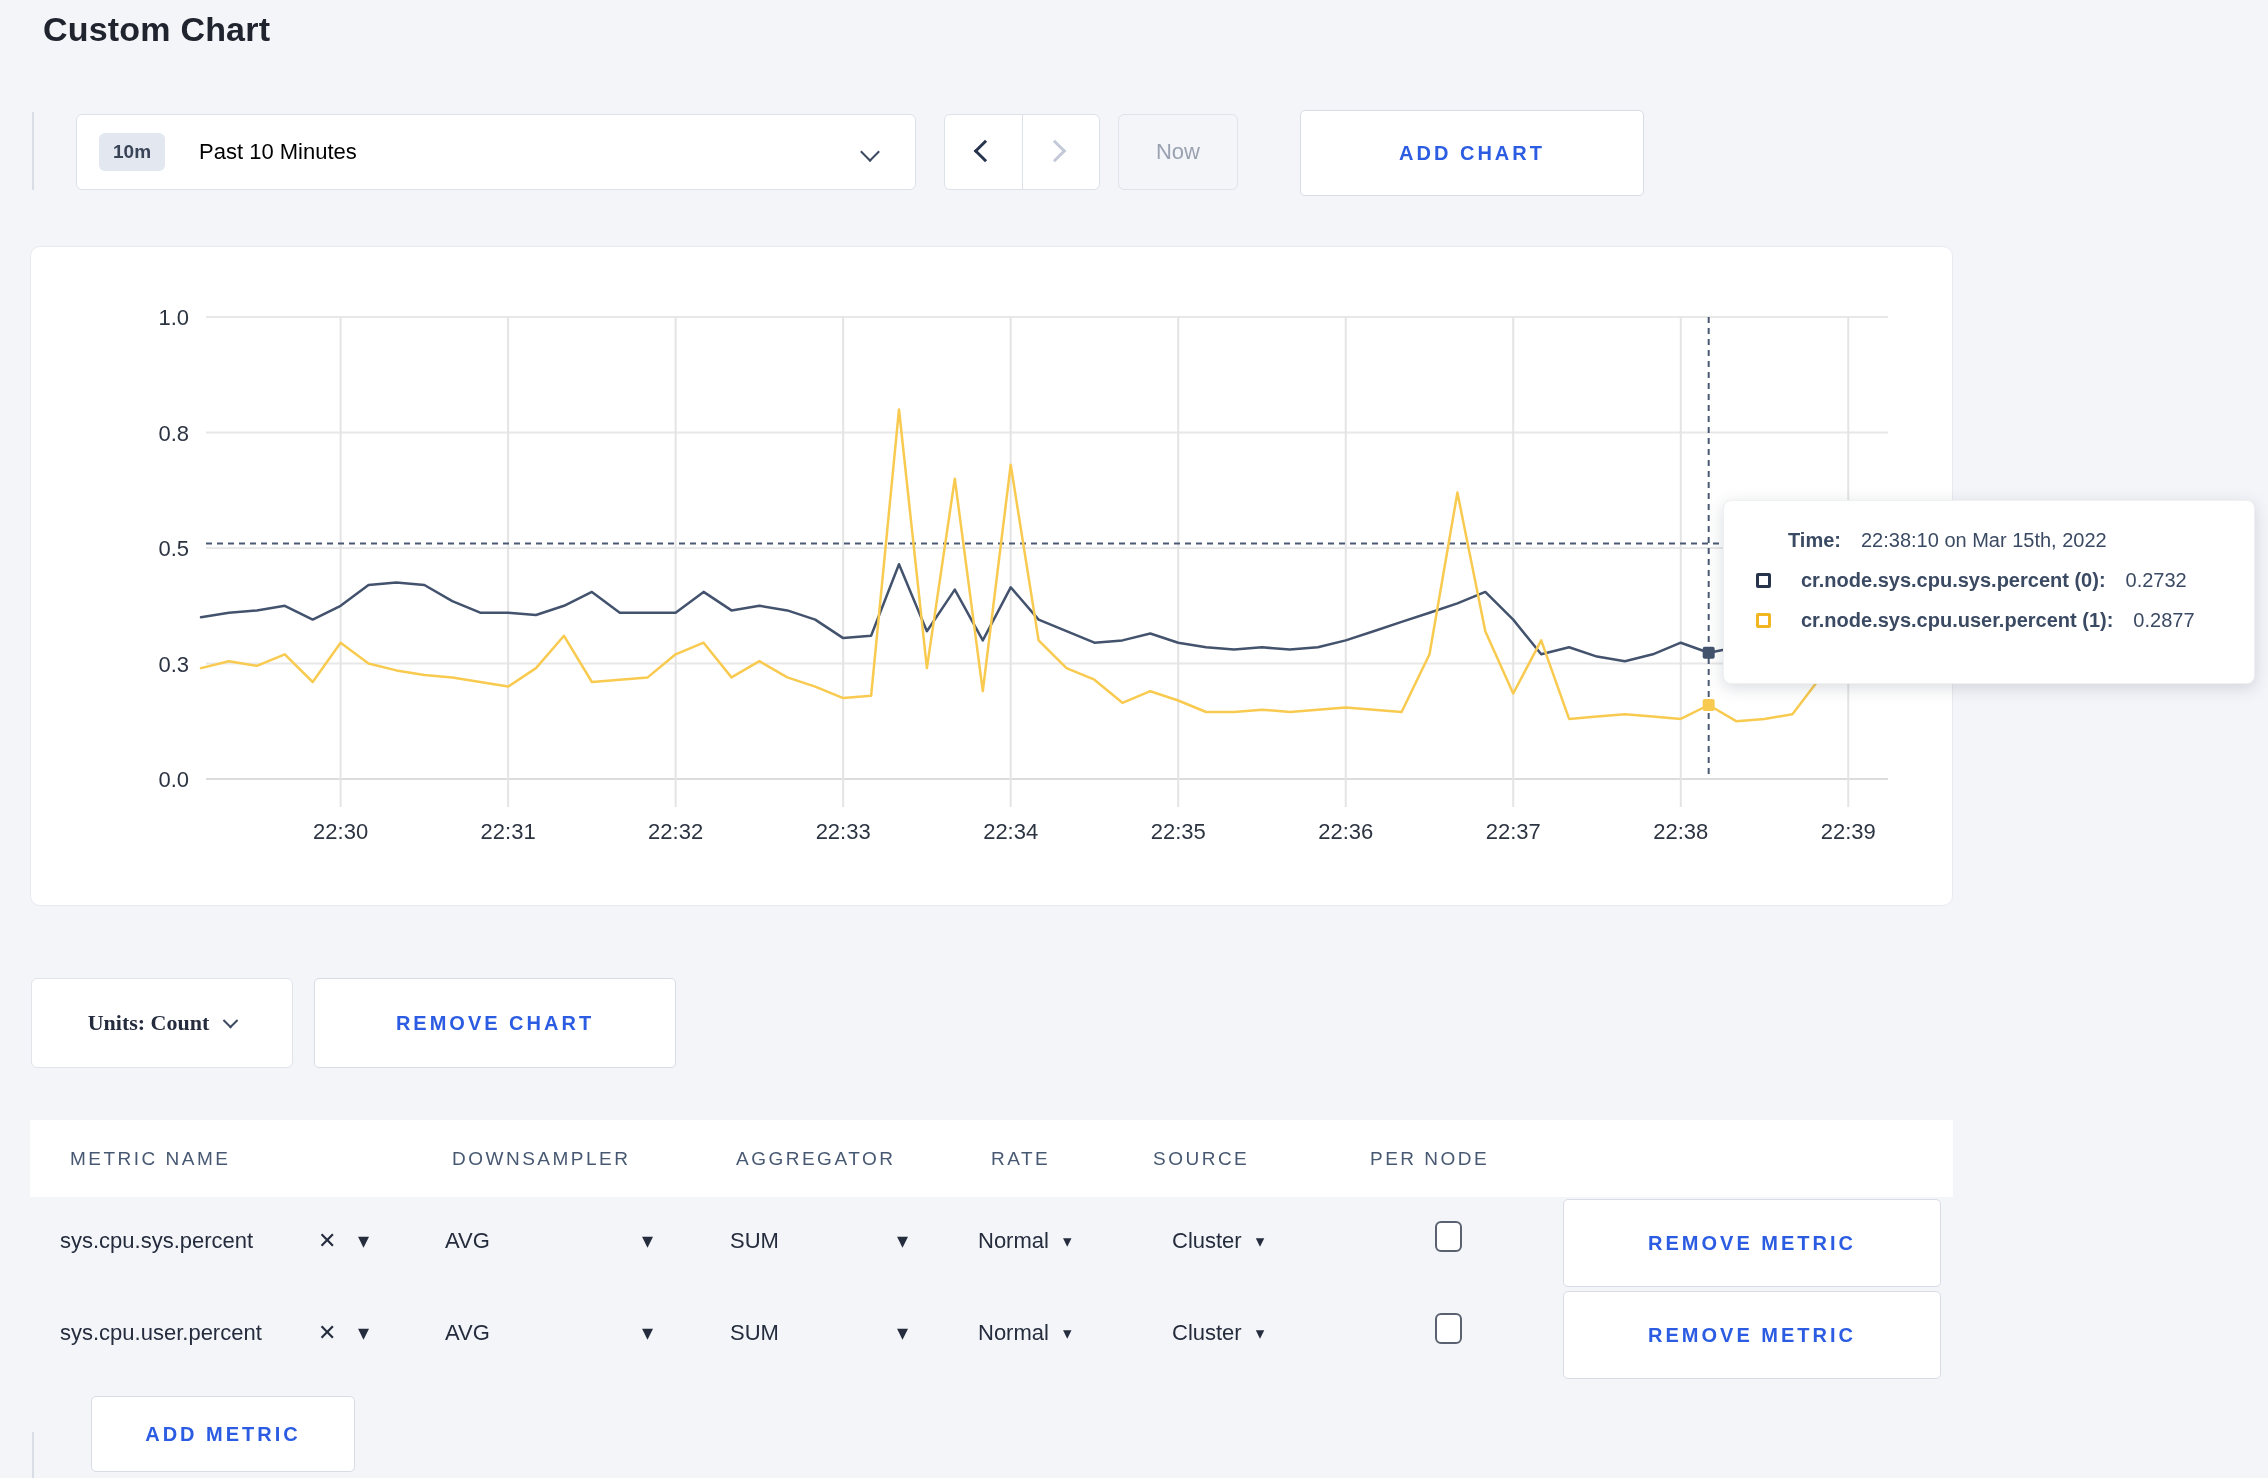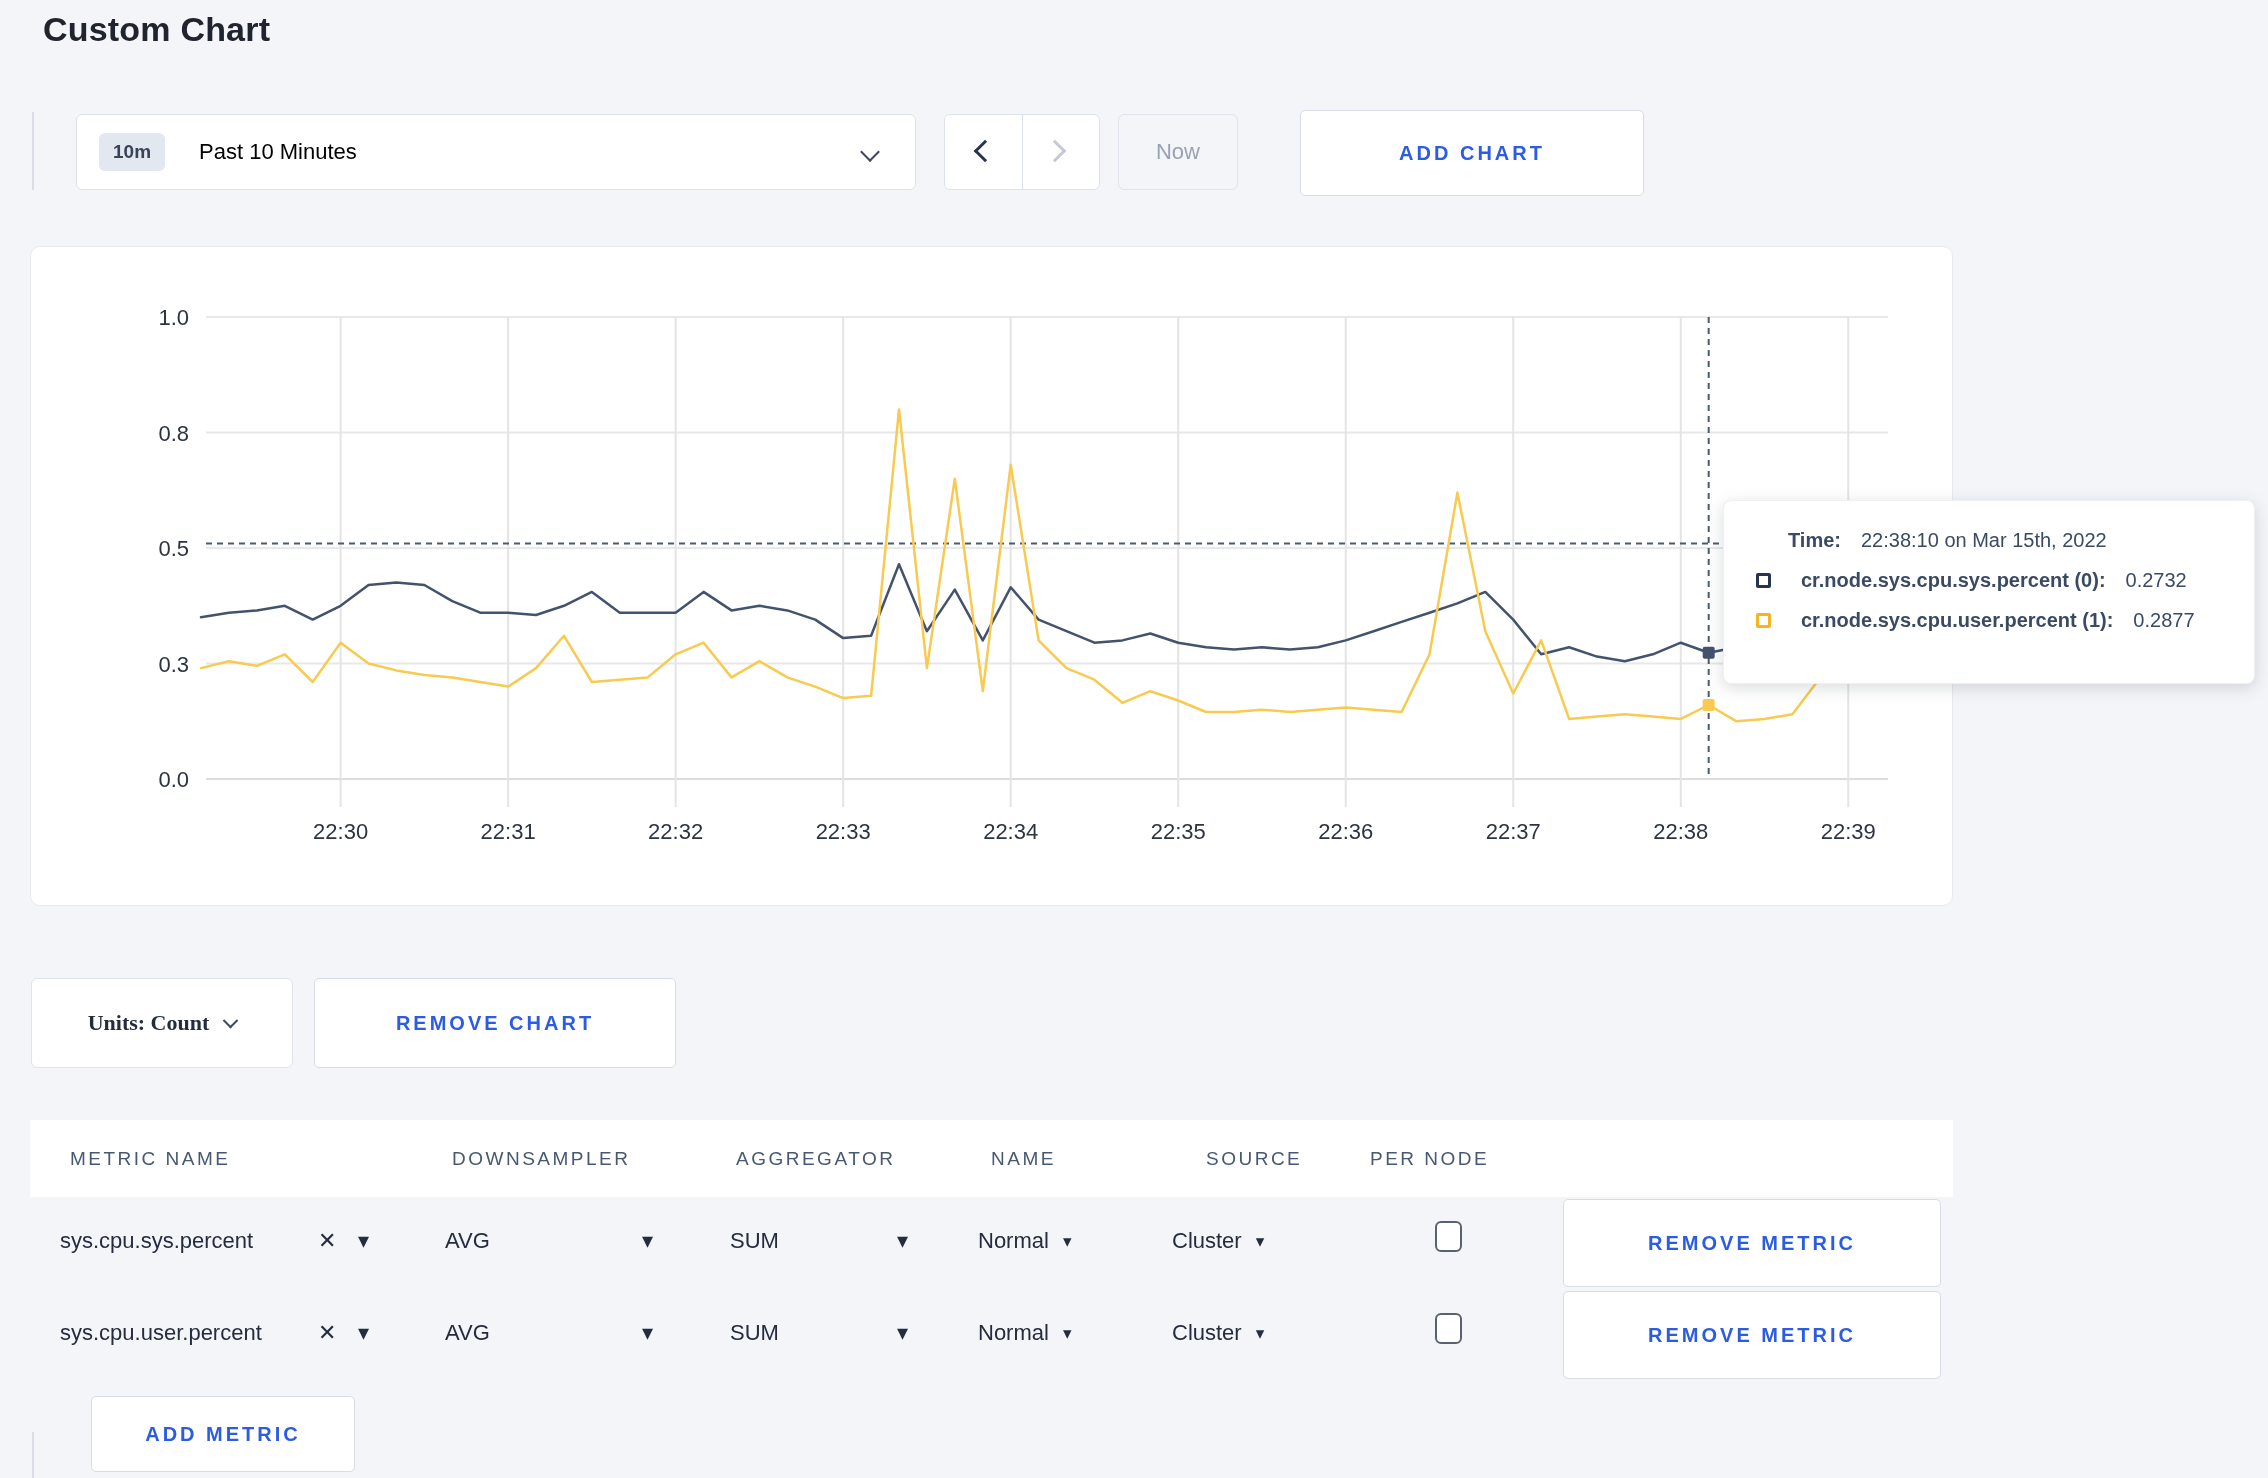--- a/index.html
+++ b/index.html
@@ -109,21 +109,21 @@
     background:#ffffff;
   }
   .mt-header span {
     position:absolute; top:28px; font-size:19px; letter-spacing:2.5px;
     color:#475872; font-weight:400;
   }
   .h-name        { left:40px; }
   .h-downsampler { left:422px; }
   .h-aggregator  { left:706px; }
   .h-rate        { left:961px; }
-  .h-source      { left:1176px; }
+  .h-source      { left:1123px; }
   .h-pernode     { left:1340px; }
 
   .mrow { position:absolute; left:30px; width:1923px; height:92px; }
   .mrow-1 { top:1197px; } .mrow-2 { top:1289px; }
   .mrow .cell { position:absolute; top:31px; font-size:22px; color:#242c3d; white-space:nowrap; }
   .c-name    { left:30px; }
   .c-close   { left:288px; color:#99a1b3; font-size:22px; cursor:pointer; }
   .c-caret1  { left:328px; }
   .c-avg     { left:415px; }
   .c-caret2  { left:612px; }
@@ -228,21 +228,21 @@
   <span>Units: Count</span>
   <span class="units-chev"></span>
 </div>
 
 <button class="btn-blue-outline remove-chart-btn">REMOVE CHART</button>
 
 <div class="mt-header">
   <span class="h-name">METRIC NAME</span>
   <span class="h-downsampler">DOWNSAMPLER</span>
   <span class="h-aggregator">AGGREGATOR</span>
-  <span class="h-rate">NAME</span>
+  <span class="h-rate">RATE</span>
   <span class="h-source">SOURCE</span>
   <span class="h-pernode">PER NODE</span>
 </div>
 
 <div class="mrow mrow-1">
   <span class="cell c-name">sys.cpu.sys.percent</span>
   <span class="cell c-close">✕</span>
   <span class="cell c-caret1 caret">▾</span>
   <span class="cell c-avg">AVG</span>
   <span class="cell c-caret2 caret">▾</span>

